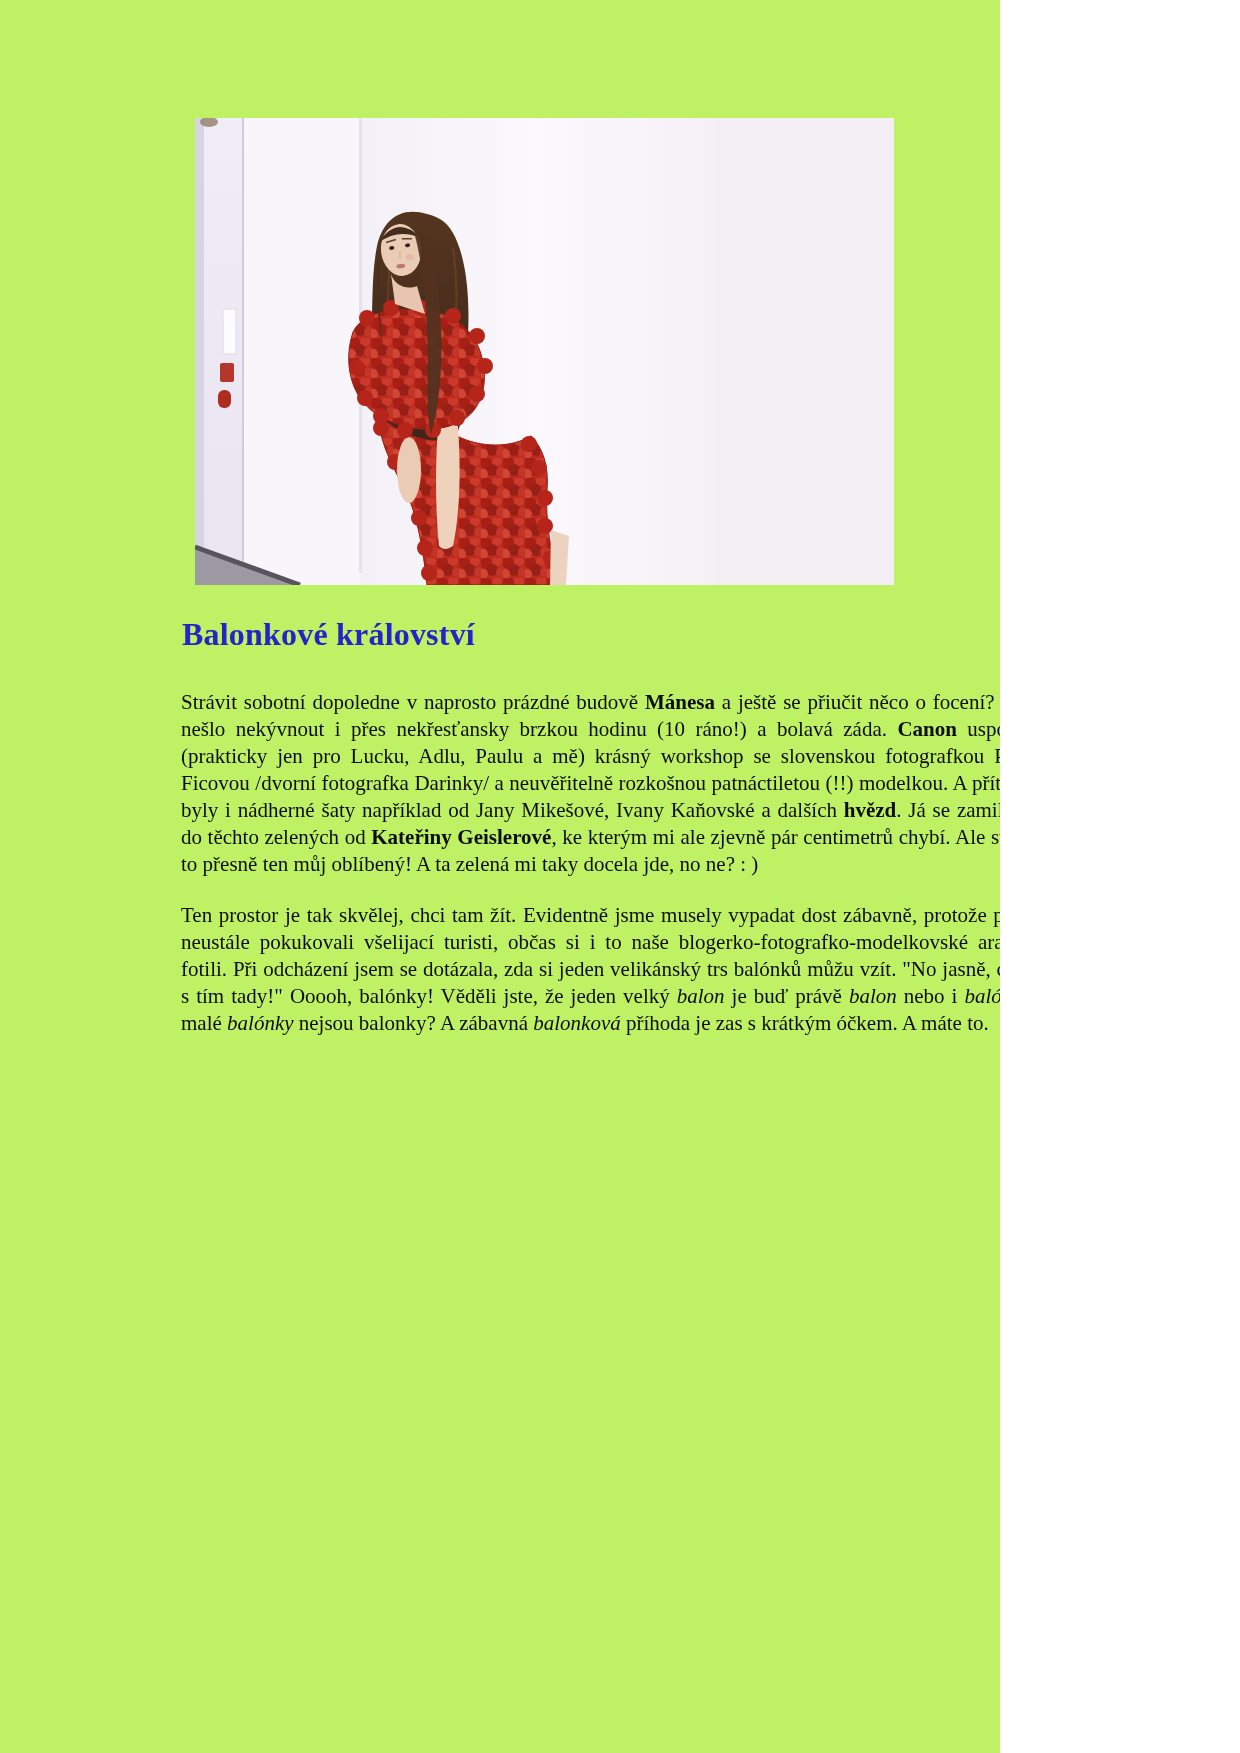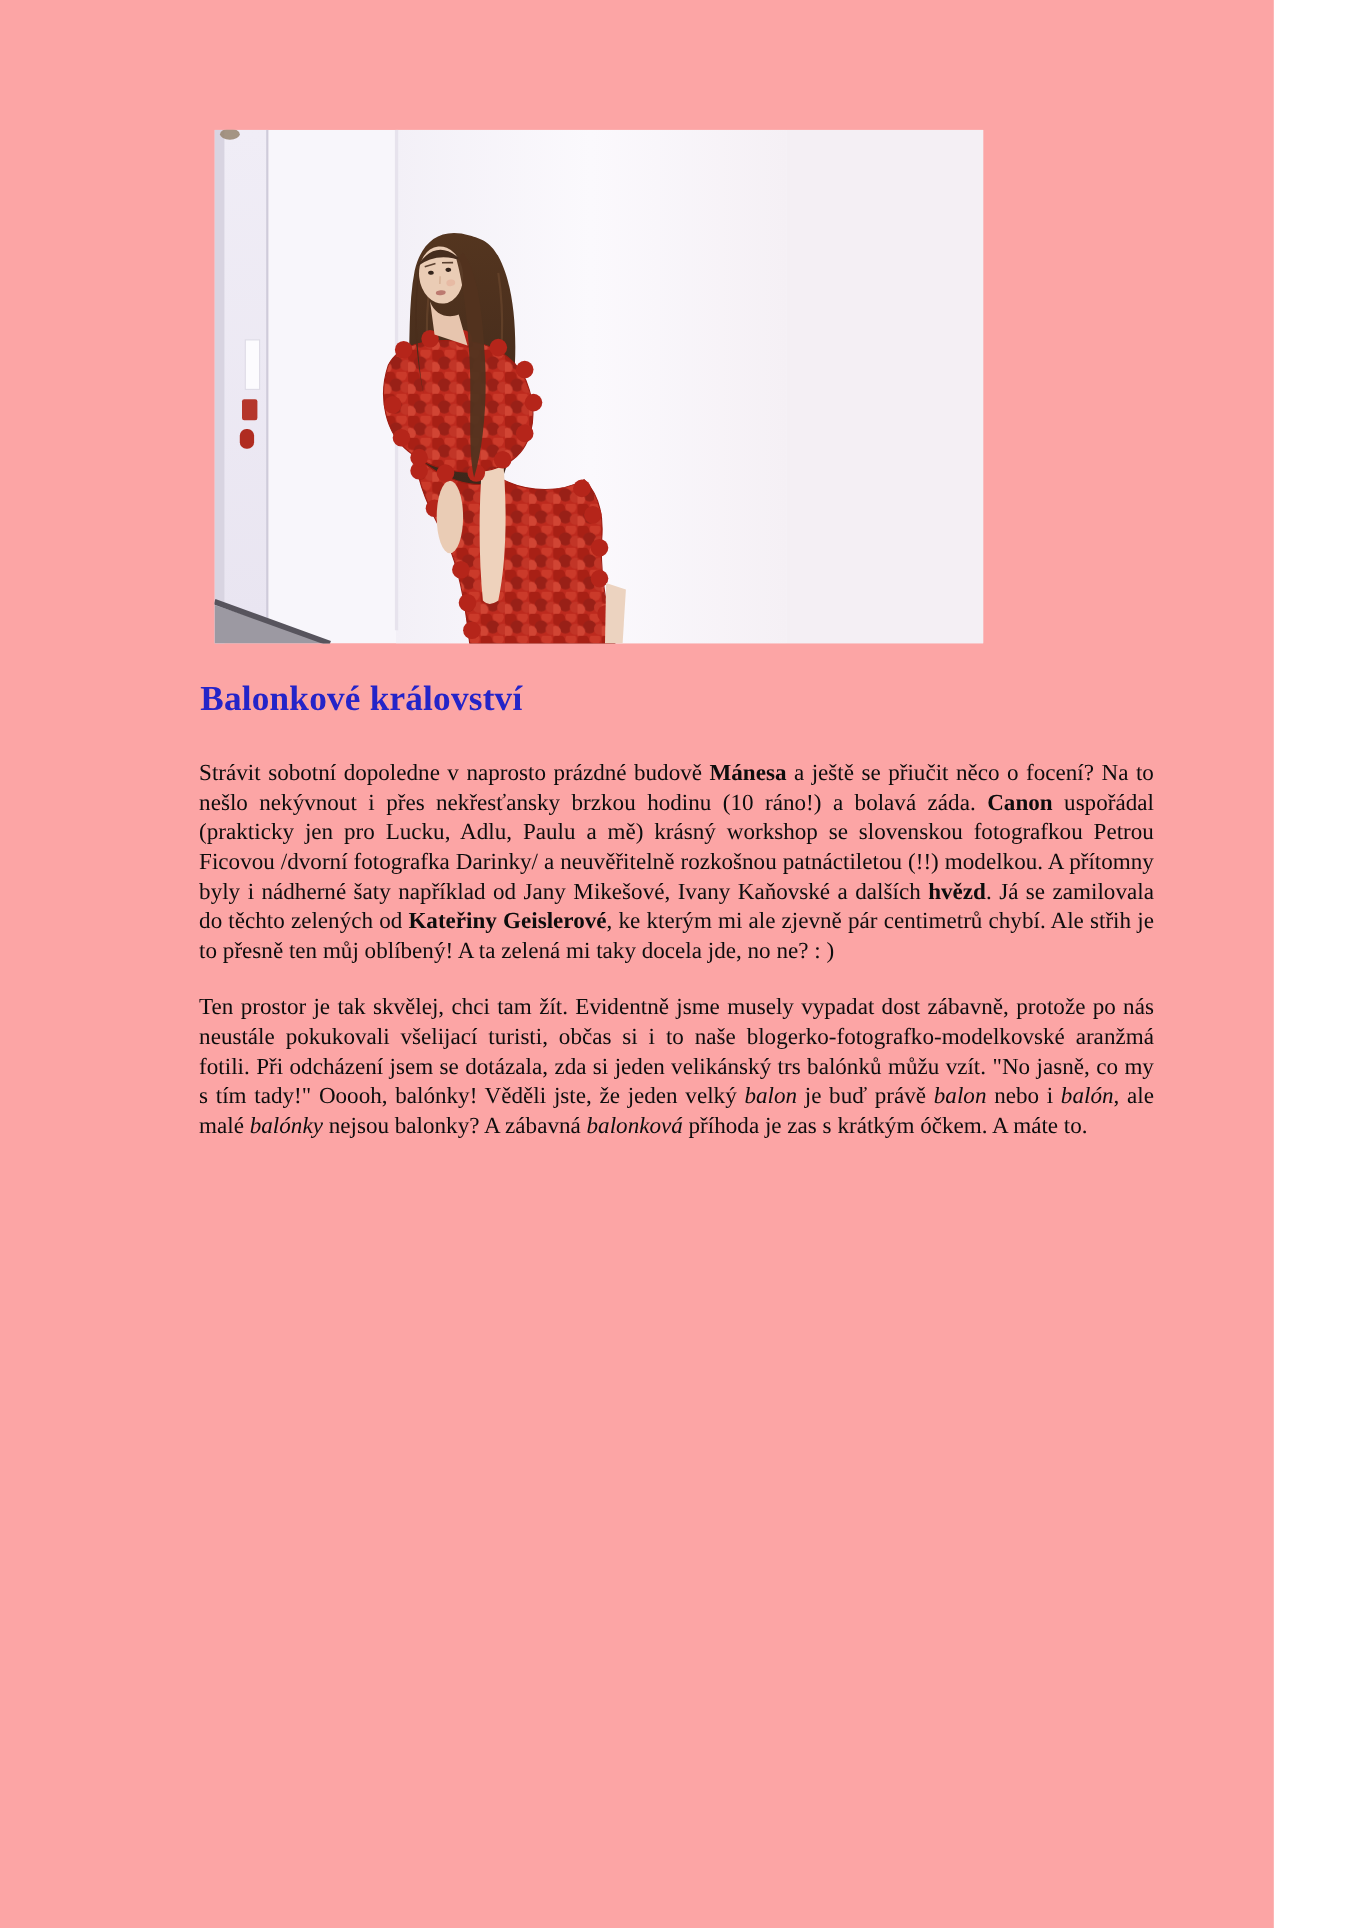--- a/index.html
+++ b/index.html
@@ -1,23 +1,24 @@
 <!DOCTYPE html>
 <html><head>
 <meta charset="utf-8">
 <style>
   html,body{margin:0;padding:0;background:#ffffff;}
   .page{
     position:relative;
-    width:1158px;
+    width:984px;
     height:1753px;
-    background:#fca5a5;
+    background:#bef264;
     font-family:"Liberation Serif", serif;
     color:#0d0d0d;
     overflow:hidden;
+    padding-left:16px;
   }
   .photo{
     position:absolute;
     left:195px; top:118px;
     width:699px; height:467px;
   }
   .photo svg{display:block;}
   h1.article-title{
     position:absolute;
     left:182px; top:612px;

